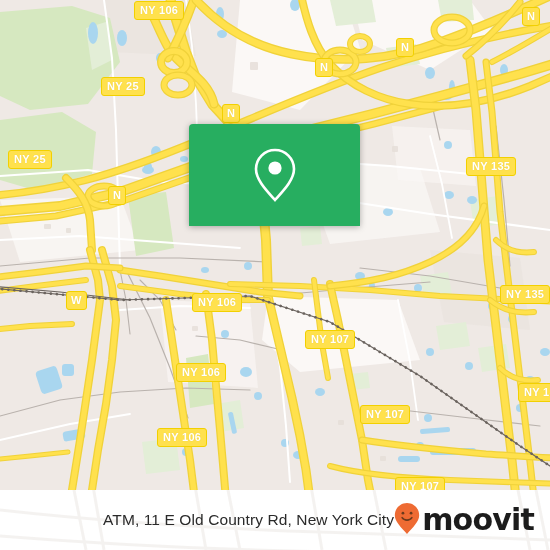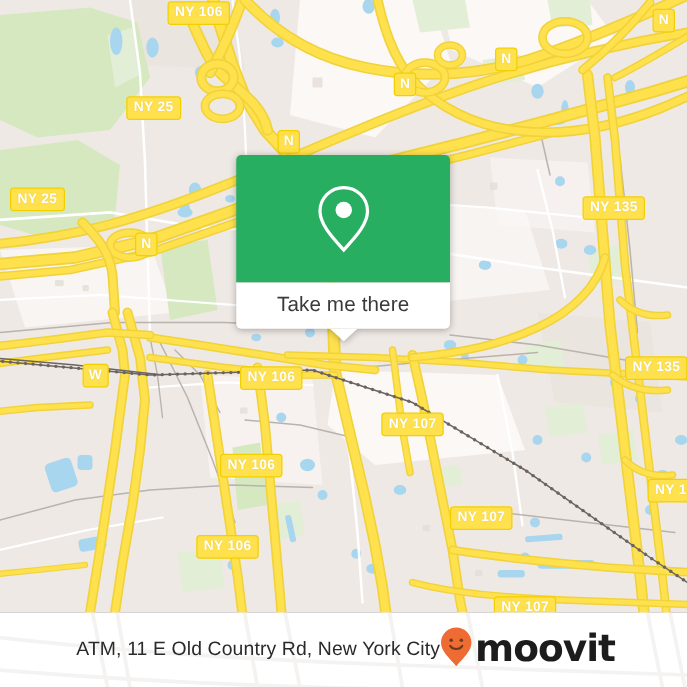--- a/index.html
+++ b/index.html
@@ -137,21 +137,21 @@
     left: 0; top: 0;
     width: 550px; height: 60px;
     opacity: 0.30;
   }
   #footer .inner {
     position: absolute;
     left: 0; top: 0;
     width: 550px; height: 60px;
     display: flex;
     align-items: center;
-    justify-content: center;
+    justify-content: flex-end;
     padding: 0 16px 0 19px;
     box-sizing: border-box;
   }
   #footer .addr {
     color: #2a2a2a;
     font-size: 15.5px;
     letter-spacing: 0.1px;
     white-space: nowrap;
   }
   #brand {
@@ -443,24 +443,20 @@
 
   <div id="popup">
     <div class="green">
       <div class="pin-wrap">
         <svg viewBox="0 0 46 56" width="46" height="56" xmlns="http://www.w3.org/2000/svg">
           <path d="M23 3 C12.5 3 4 11.5 4 22 C4 33 15 44 23 53 C31 44 42 33 42 22 C42 11.5 33.5 3 23 3 Z" fill="none" stroke="#ffffff" stroke-width="2.6"></path>
           <circle cx="23" cy="21" r="6.6" fill="#ffffff"></circle>
         </svg>
       </div>
     </div>
-    <div class="white">
-      <span class="cta">Take me there</span>
-      <span class="tail"></span>
-    </div>
   </div>
 
   <div id="footer">
     <svg class="fadewash" viewBox="0 0 550 60" xmlns="http://www.w3.org/2000/svg">
       <g fill="none" stroke="#ddd6d0" stroke-width="3">
         <path d="M72,-10 L86,60"></path>
         <path d="M92,-10 L104,60"></path>
         <path d="M194,-10 L206,60"></path>
         <path d="M226,-10 L240,60"></path>
         <path d="M310,-10 L322,60"></path>

